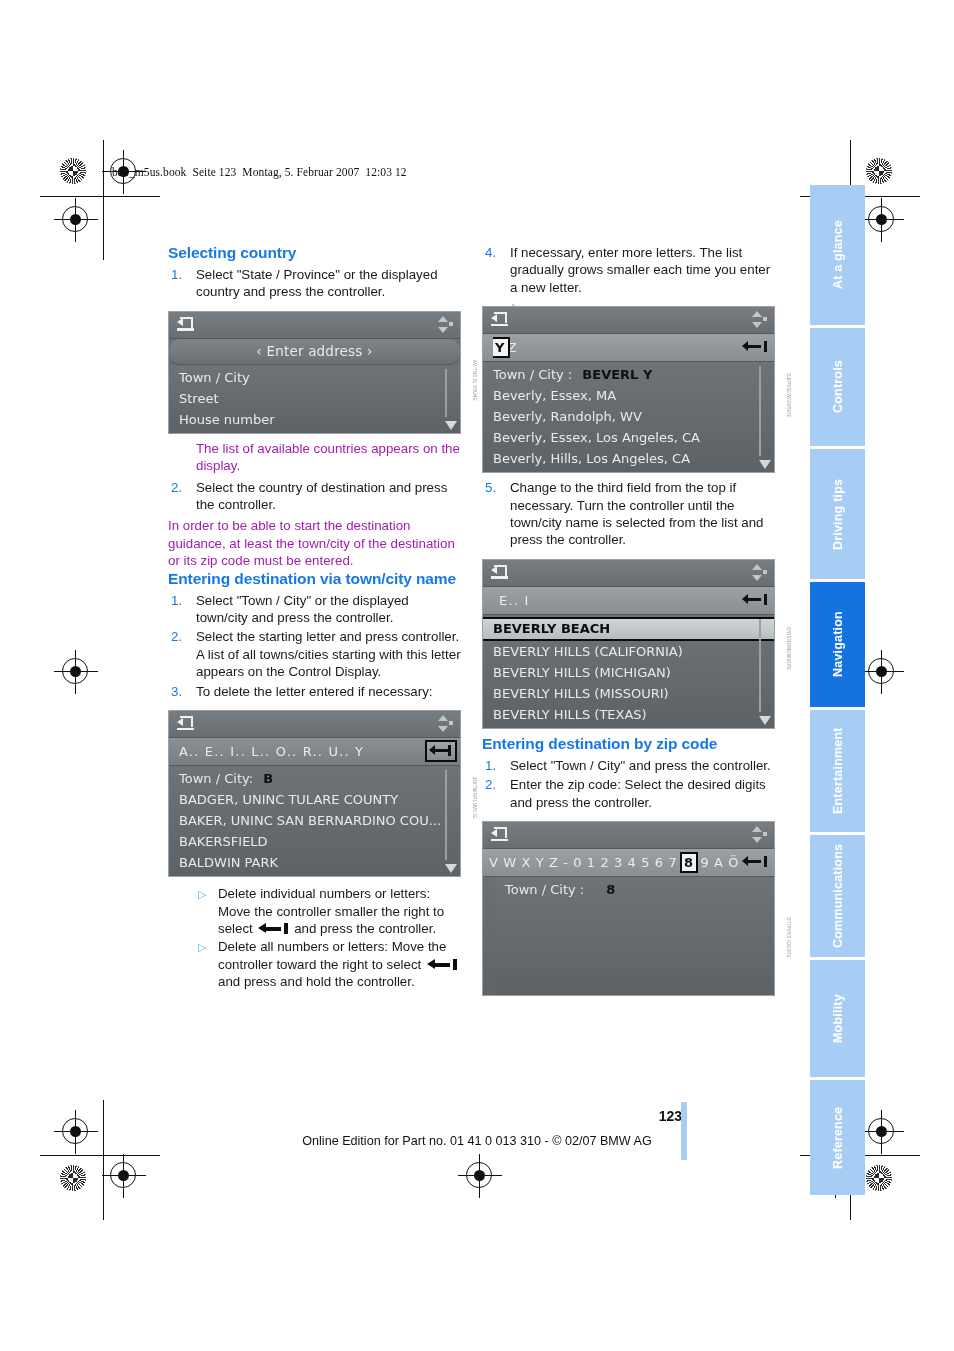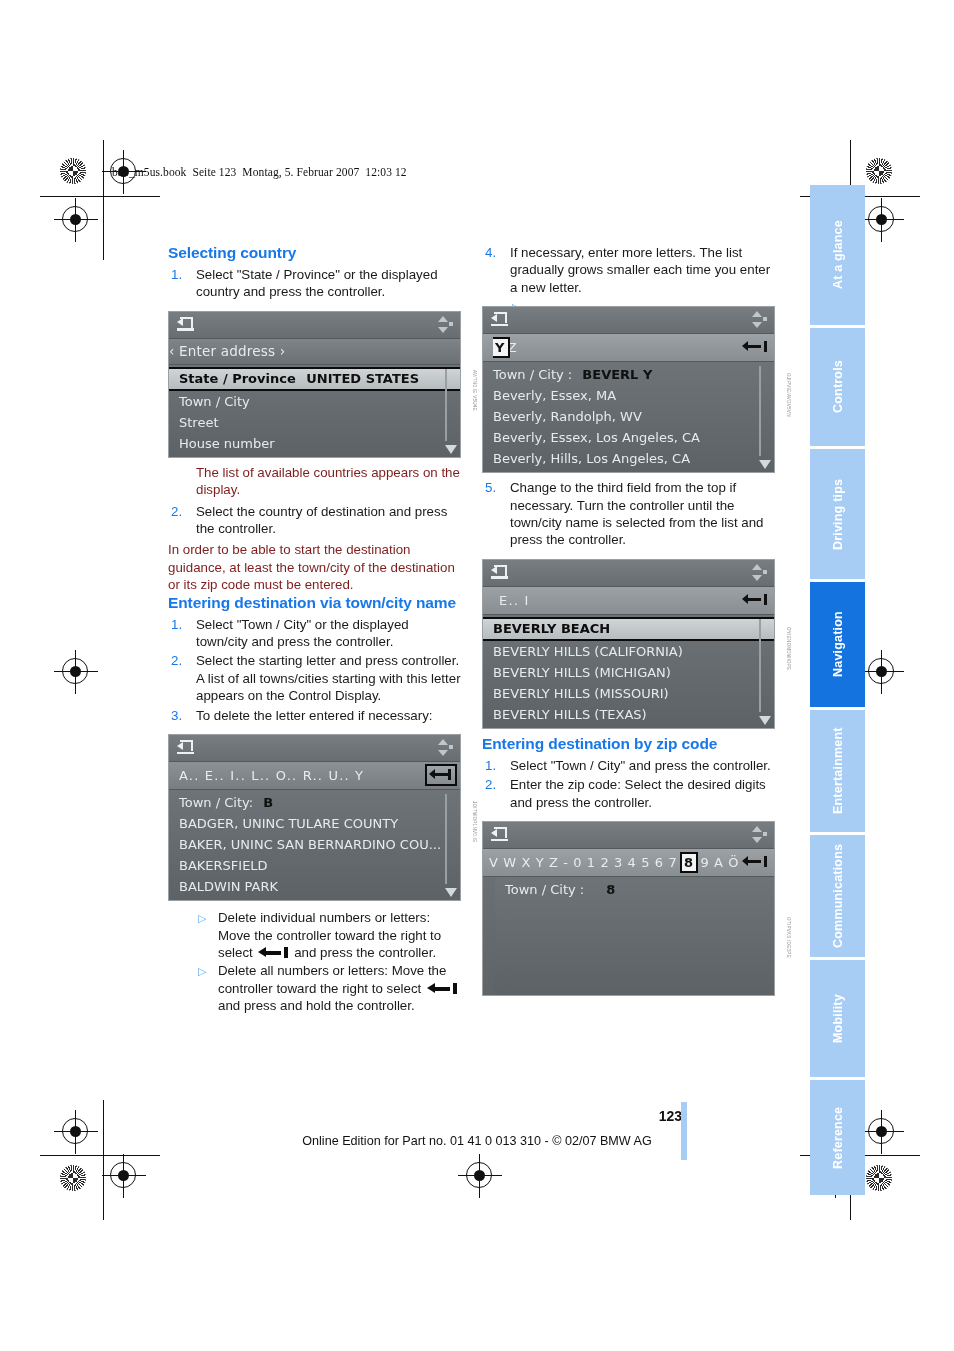--- a/index.html
+++ b/index.html
@@ -95,21 +95,21 @@
   ol.steps > li > .num {
     position: absolute;
     left: 3px;
     top: 0;
     color: #1878e8;
     font-size: 13.3px;
   }
   .para {
     font-size: 13.3px;
     line-height: 17.4px;
-    color: #7f1d1d;
+    color: #a21caf;
     margin: 4px 0 0 0;
   }
   .para.indent {
     padding-left: 28px;
     margin-top: 0;
   }
   ul.subs {
     margin: 2px 0 0 0;
     padding: 0;
     list-style: none;
@@ -230,25 +230,27 @@
   .icon-updown .sq {
     position: absolute;
     right: 0; top: 6px;
     width: 4px; height: 4px;
     background: #cfd5d7;
   }
 
   .shot-title {
     height: 25px;
     line-height: 25px;
+    text-align: center;
     color: #e7eaec;
     font-size: 13.5px;
     letter-spacing: 0.2px;
     background: linear-gradient(#7e8487, #6a7073);
     border-bottom: 1px solid #54595c;
+    border-radius: 12px;
   }
 
   .shot-letters {
     position: relative;
     height: 27px;
     background: linear-gradient(#8b9194, #777d80);
     border-bottom: 1px solid #54595c;
     padding: 0 38px 0 10px;
   }
   .letters-track {
@@ -494,24 +496,20 @@
             <span class="base"></span>
         </div>
         <div class="icon-updown">
           <span class="chev up"></span>
             <span class="chev down"></span>
             <span class="sq"></span>
         </div>
       </div>
       <div class="shot-title">‹ Enter address ›</div>
       <div class="shot-list">
-        <div class="row sel">
-          <span>State / Province</span>
-          <span class="entry">UNITED STATES</span>
-        </div>
         <div class="row"><span>Town / City</span></div>
         <div class="row"><span>Street</span></div>
         <div class="row"><span>House number</span></div>
         <div class="scroll-rail"></div>
         <div class="scroll-down"></div>
       </div>
     </div>
     <div class="shot-code">AV/TN0.IE V5U4E</div>
   </div>
 
@@ -579,21 +577,21 @@
         <div class="scroll-rail"></div>
         <div class="scroll-down"></div>
       </div>
     </div>
     <div class="shot-code">JOITWOP1NV0.IE</div>
   </div>
 
   <ul class="subs" style="margin-left:28px; margin-top:8px;">
     <li>
       <span class="tri">▷</span>
-      <span>Delete individual numbers or letters: Move the controller toward the right to select</span>
+      <span>Delete individual numbers or letters: Move the controller smaller the right to select</span>
       <span class="arrow-glyph"><span class="head"></span><span class="shaft"></span><span class="bar"></span></span>
       <span>and press the controller.</span>
     </li>
     <li>
       <span class="tri">▷</span>
       <span>Delete all numbers or letters: Move the controller toward the right to select</span>
       <span class="arrow-glyph"><span class="head"></span><span class="shaft"></span><span class="bar"></span></span>
       <span>and press and hold the controller.</span>
     </li>
   </ul>

